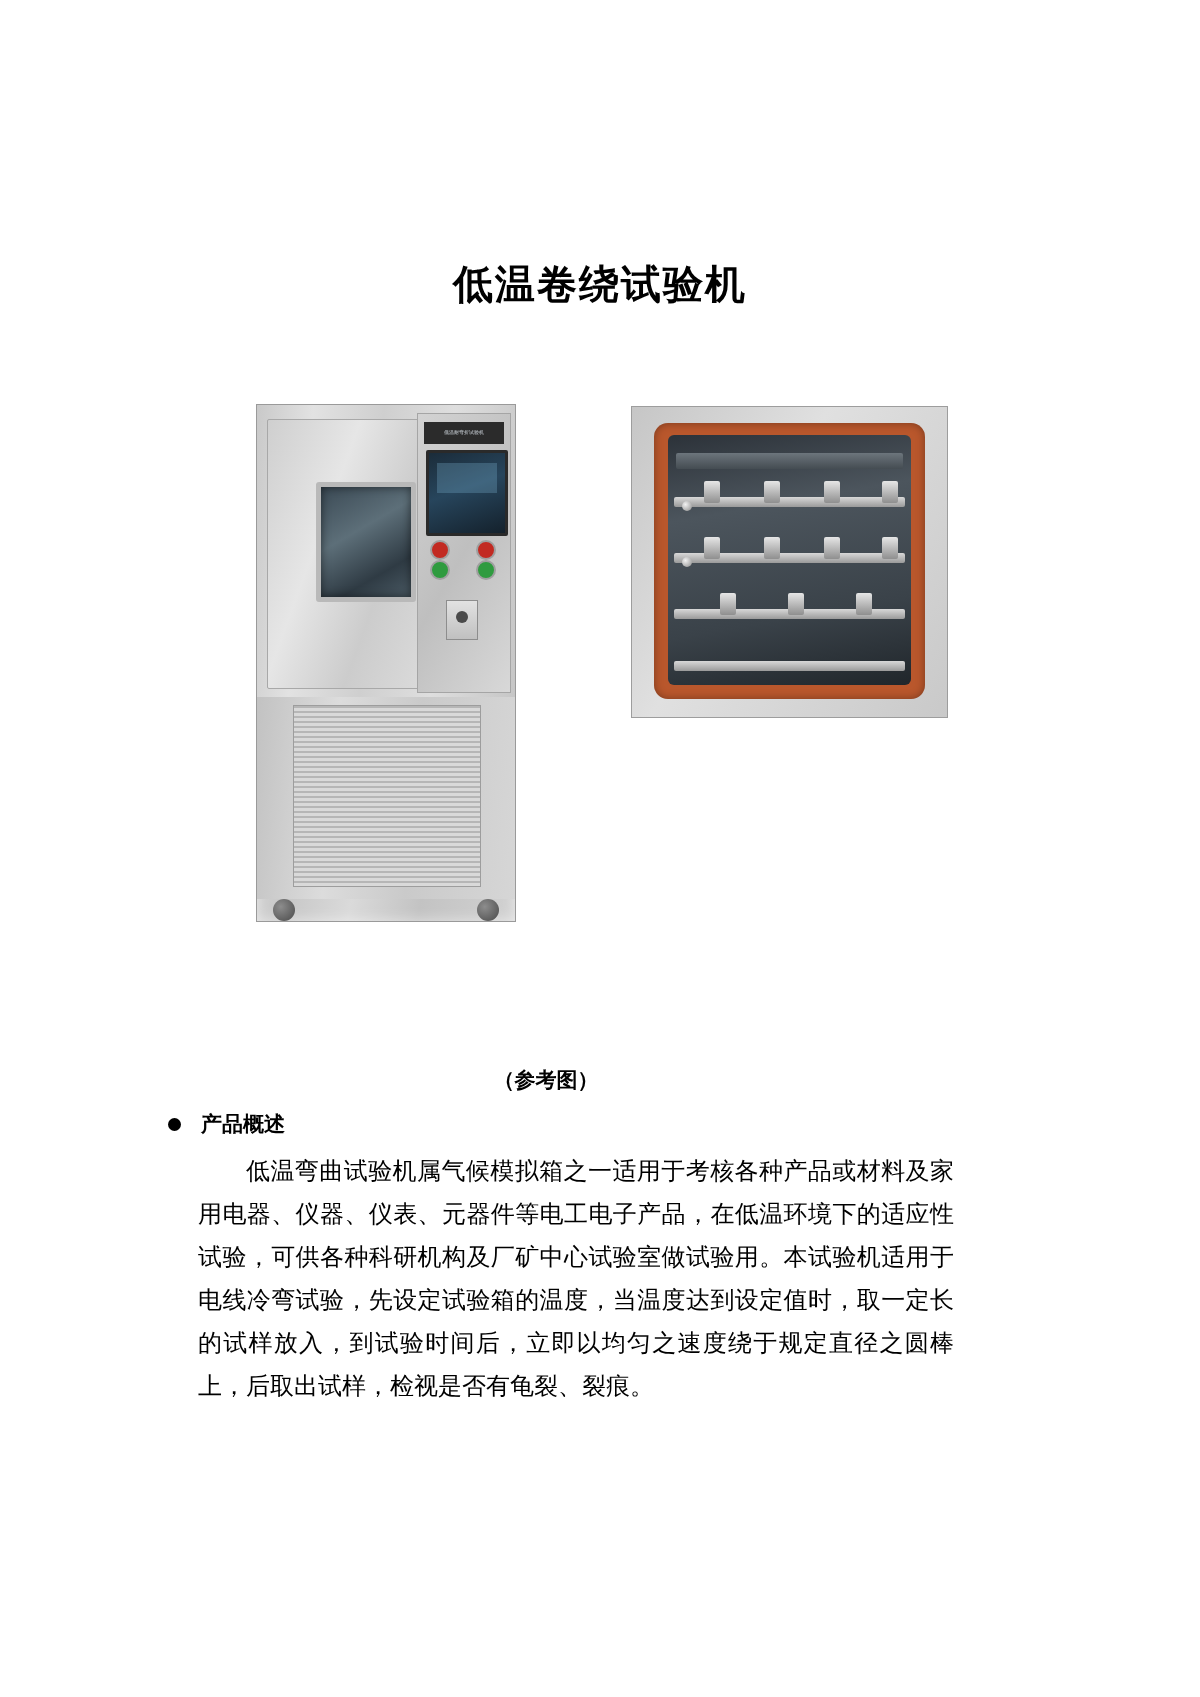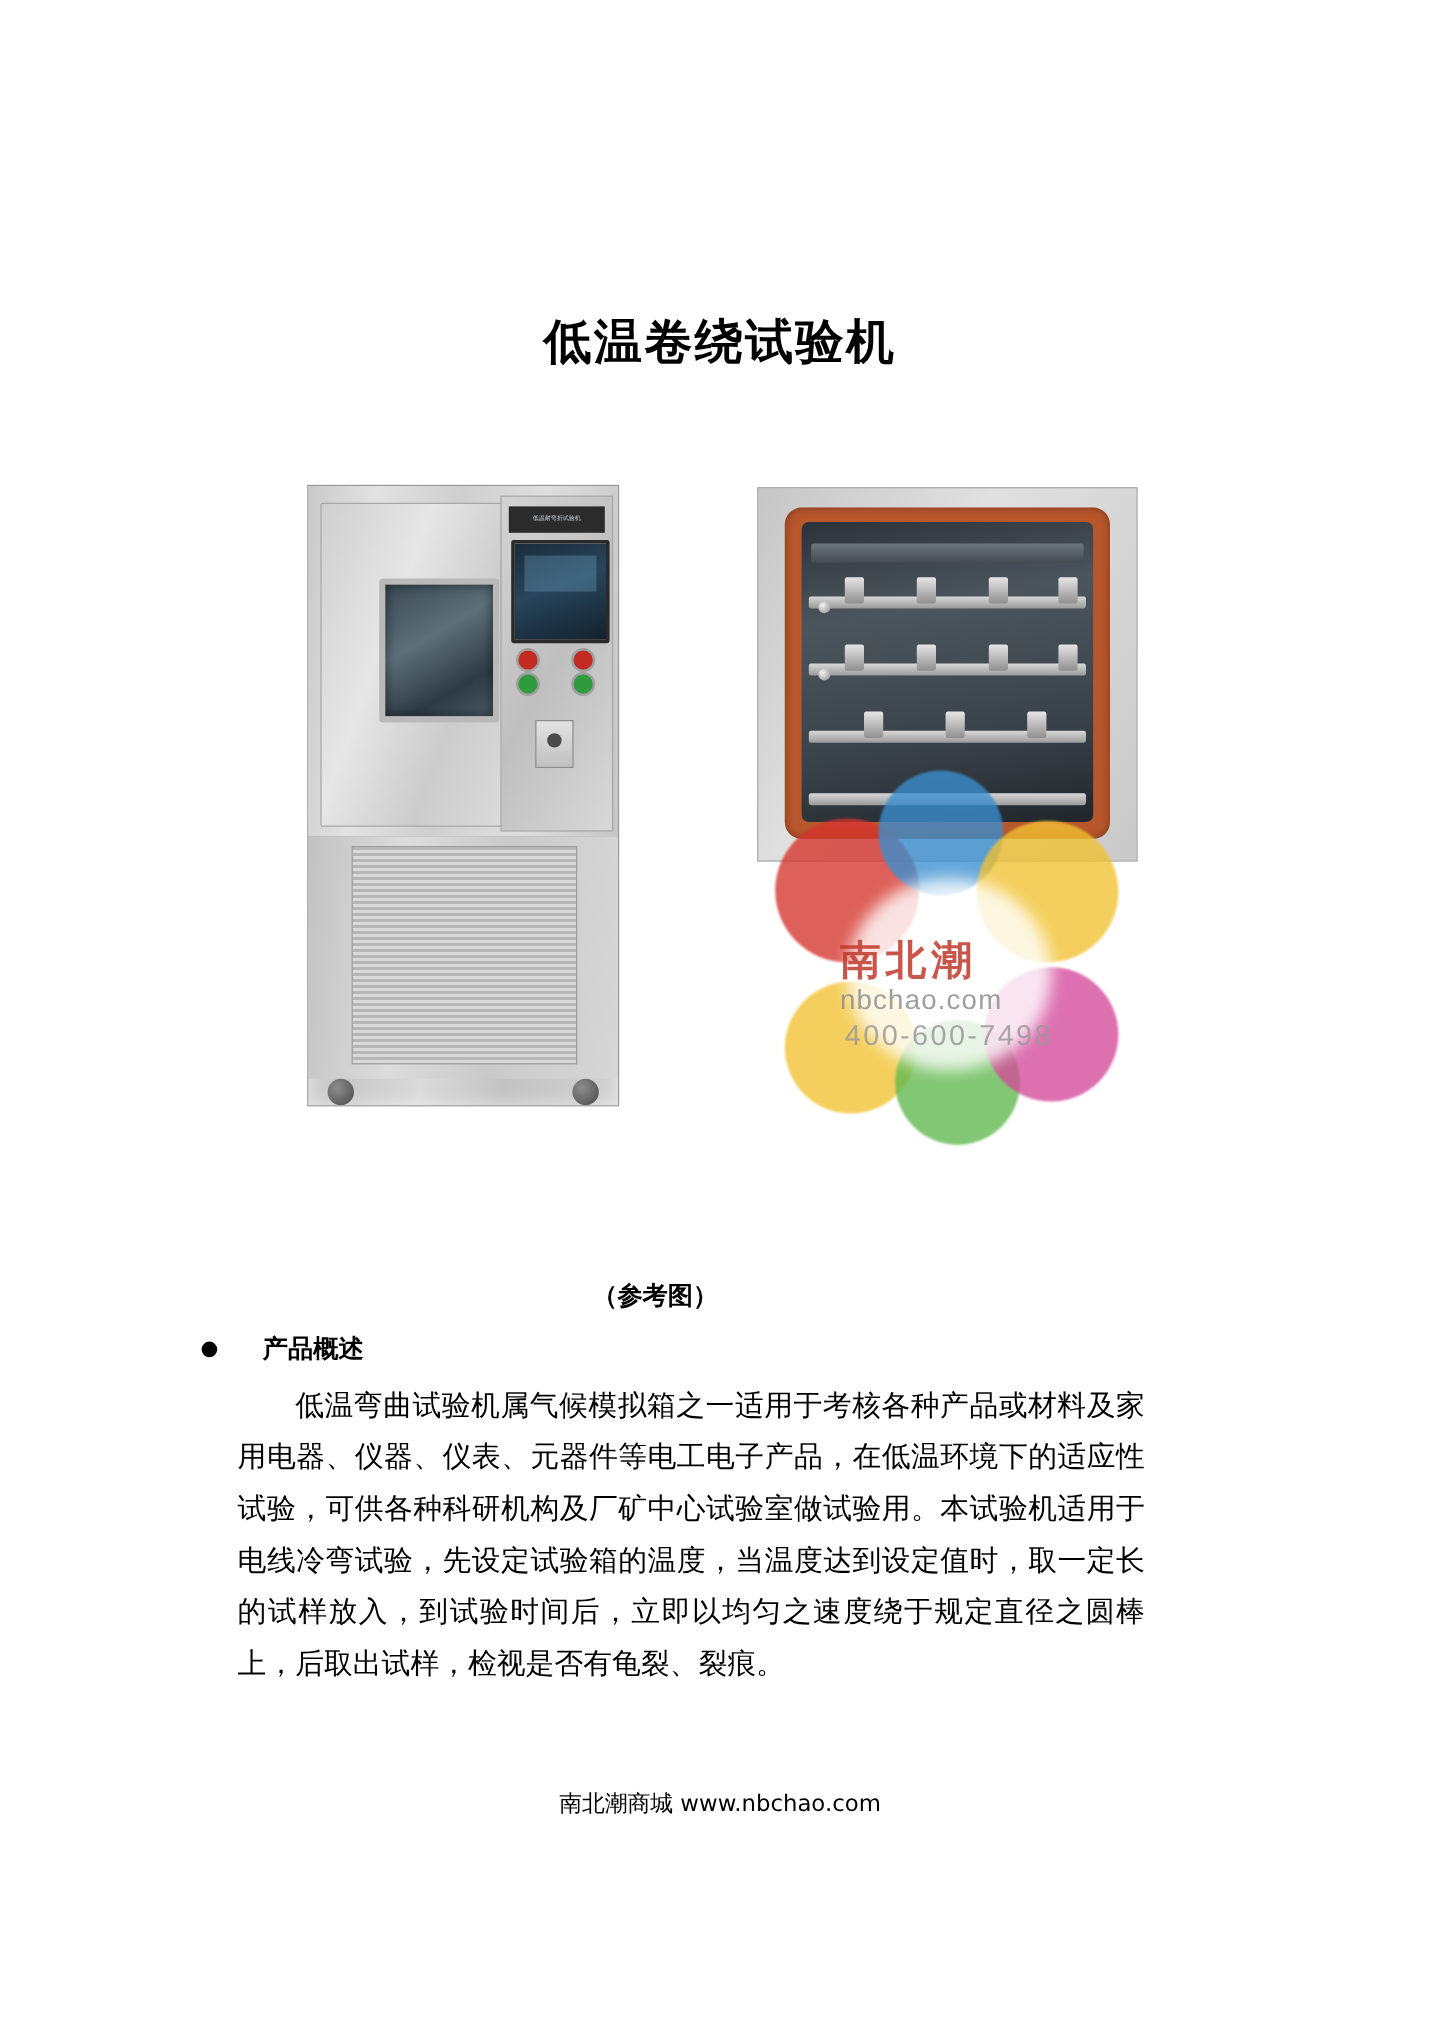--- a/index.html
+++ b/index.html
@@ -243,21 +243,21 @@
     text-align: center;
     font-size: 21px;
     font-weight: bold;
     font-family: "DejaVu Sans", "Liberation Sans", sans-serif;
   }
   .fig-caption .cap-inner { margin-left: 32px; }
 
   .section-head {
     position: absolute;
     top: 1062px; left: 168px;
-    display: flex; align-items: center; gap: 38px;
+    display: flex; align-items: center; gap: 20px;
     font-size: 21px; font-weight: bold;
     font-family: "DejaVu Sans", "Liberation Sans", sans-serif;
   }
   .bullet {
     width: 13px; height: 13px; border-radius: 50%; background: #000;
     display: inline-block;
   }
 
   .body-text {
     position: absolute;
@@ -341,43 +341,30 @@
           <span class="clamp" style="left:120px;top:158px"></span>
           <span class="clamp" style="left:188px;top:158px"></span>
           <span class="knobm" style="left:14px;top:66px"></span>
 
           <span class="knobm" style="left:14px;top:122px"></span>
 
         </div>
       </div>
     </div>
 
-    <div class="watermark">
-      <span class="wm-blob" style="left:18px;  top:46px;  width:120px; height:120px; background:#d6342c;"></span>
-      <span class="wm-blob" style="left:104px; top:6px;   width:104px; height:104px; background:#3a8fd0;"></span>
-      <span class="wm-blob" style="left:186px; top:48px;  width:118px; height:118px; background:#f2c230;"></span>
-      <span class="wm-blob" style="left:26px;  top:182px; width:110px; height:110px; background:#f2c230;"></span>
-      <span class="wm-blob" style="left:118px; top:214px; width:104px; height:104px; background:#5fb84e;"></span>
-      <span class="wm-blob" style="left:192px; top:170px; width:112px; height:112px; background:#d44a9a;"></span>
-      <span class="wm-blob" style="left:78px;  top:96px;  width:170px; height:160px; background:#ffffff; opacity:.82; filter:blur(6px);"></span>
-      <div class="wm-text1">南北潮</div>
-      <div class="wm-text2">nbchao.com</div>
-      <div class="wm-text3">400-600-7498</div>
-    </div>
 
   </div>
 
   <div class="fig-caption">
     <span class="cap-inner">（参考图）</span>
   </div>
 
   <div class="section-head">
     <span class="bullet"></span>
     <span>产品概述</span>
   </div>
 
   <div class="body-text">
     <p>低温弯曲试验机属气候模拟箱之一适用于考核各种产品或材料及家用电器、仪器、仪表、元器件等电工电子产品，在低温环境下的适应性试验，可供各种科研机构及厂矿中心试验室做试验用。本试验机适用于电线冷弯试验，先设定试验箱的温度，当温度达到设定值时，取一定长的试样放入，到试验时间后，立即以均匀之速度绕于规定直径之圆棒上，后取出试样，检视是否有龟裂、裂痕。</p>
   </div>
 
-  <div class="footer">南北潮商城 www.nbchao.com</div>
 
 </div>
 
 </body></html>

